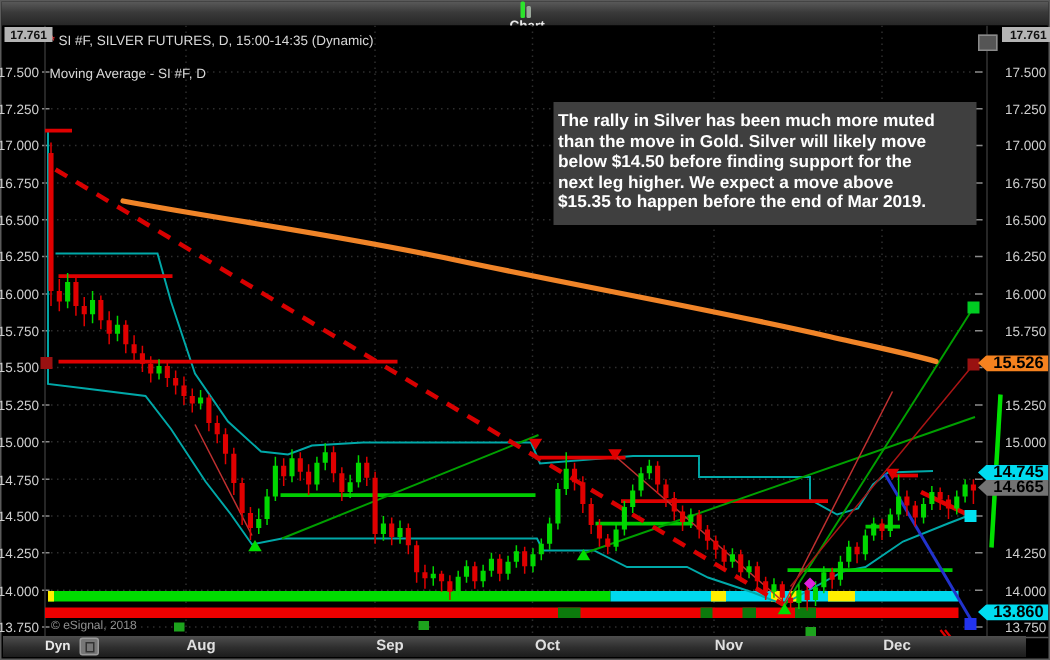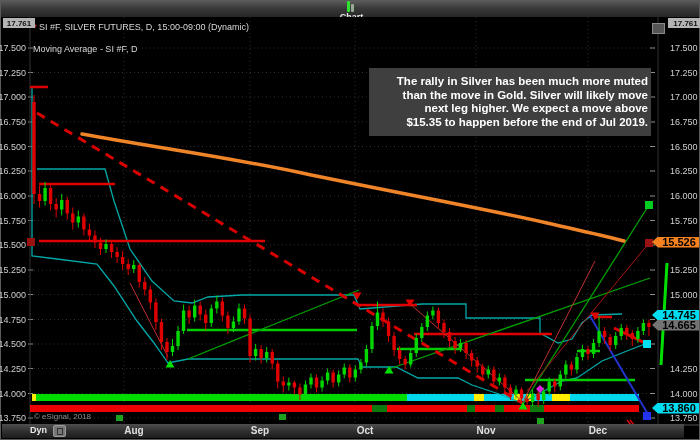--- a/index.html
+++ b/index.html
@@ -43,21 +43,21 @@
   svg{position:absolute;left:0;top:0;}
   .hdr{position:absolute;left:31px;font-size:9px;color:#d8d8d8;white-space:nowrap;z-index:5;}
   .hdr .star{color:#e03030;font-weight:bold;}
   .axis-label{position:absolute;font-size:9px;color:#cfcfcf;white-space:nowrap;z-index:4;}
   .topbox{position:absolute;top:1px;height:10px;background:#b4b4b4;color:#111;font-size:8px;font-weight:bold;
     display:flex;align-items:center;justify-content:center;z-index:6;padding:0 2px;}
   .tag{position:absolute;height:11px;color:#000;font-size:11px;font-weight:bold;z-index:6;
     display:flex;align-items:center;justify-content:center;padding-left:7px;box-sizing:border-box;
     clip-path:polygon(0 50%,6px 0,100% 0,100% 100%,6px 100%);}
   .note{position:absolute;left:367px;top:51px;width:276px;background:#3f3f3f;z-index:7;
-    color:#fff;font-size:11.5px;font-weight:bold;text-align:right;line-height:13.5px;padding:7px 3px;}
+    color:#fff;font-size:11.5px;font-weight:bold;text-align:left;line-height:13.5px;padding:7px 3px;}
   .copyright{position:absolute;left:32px;top:395px;font-size:8px;color:#8f8f8f;z-index:5;}
   .minibox{position:absolute;left:650px;top:6px;width:11px;height:9px;background:#555;border:1px solid #8a8a8a;z-index:6;}
 
   
   .bottombar{position:absolute;left:1px;right:15px;bottom:1px;height:14px;
     background:linear-gradient(#4e4e4e,#2e2e2e 55%,#1c1c1c);z-index:8;}
   .dyn{position:absolute;left:28px;top:1px;font-size:9px;font-weight:bold;color:#e8e8e8;}
   .lockic{position:absolute;left:51px;top:1px;width:11px;height:10px;background:#777;border:1px solid #9a9a9a;border-radius:2px;}
   .lockic:after{content:"";position:absolute;left:3px;top:2px;width:4px;height:5px;border:1px solid #333;}
   .month{position:absolute;top:1px;transform:translateX(-50%);font-size:10px;font-weight:bold;color:#e0e0e0;}
@@ -455,21 +455,21 @@
         <rect x="643" y="200" width="8" height="8" fill="#00cc22"></rect>
         <rect x="643" y="238" width="8" height="8" fill="#991111"></rect>
         <rect x="641" y="339" width="8" height="8" fill="#00e0f0"></rect>
         <rect x="641" y="411" width="8" height="8" fill="#2233ee"></rect>
         <rect x="25" y="237" width="8" height="8" fill="#991111"></rect>
         <path d="M538,384 L542,388 L538,392 L534,388 Z" fill="#e020e0"></path>
         <line x1="625" y1="419" x2="629" y2="424" stroke="#e00000" stroke-width="1.5"></line>
         <line x1="628" y1="419" x2="632" y2="424" stroke="#e00000" stroke-width="1.5"></line>
       </svg>
 
-    <div class="hdr" style="top:5px"><span class="star">*</span><span> SI #F, SILVER FUTURES, D, 15:00-09:00 (Dynamic)</span></div>
+    <div class="hdr" style="top:5px"><span class="star">*</span><span> SI #F, SILVER FUTURES, D, 15:00-14:35 (Dynamic)</span></div>
     <div class="hdr" style="top:27px">Moving Average - SI #F, D</div>
 
     <div class="topbox" style="left:1px;width:28px">17.761</div>
     <div class="topbox" style="left:666px;width:31px">17.761</div>
     <div class="minibox"></div>
 
     <div id="leftAxis">
         <div class="axis-label" style="top: 26px; right: 672px;">17.500</div>
         <div class="axis-label" style="top: 50.5px; right: 672px;">17.250</div>
         <div class="axis-label" style="top: 75px; right: 672px;">17.000</div>
@@ -505,22 +505,23 @@
     <div id="tags">
         <div class="tag" style="background: rgb(245, 130, 31); left: 650px; width: 47px; top: 219.5px;">15.526</div>
         <div class="tag" style="background: rgb(0, 220, 240); left: 650px; width: 47px; top: 292.5px;">14.745</div>
         <div class="tag" style="background: #737373; left: 650px; width: 47px; top: 302.5px;">14.665</div>
         <div class="tag" style="background: rgb(0, 220, 240); left: 650px; width: 47px; top: 385.5px;">13.860</div>
       </div>
 
     <div class="note" id="noteBox">
         <div>The rally in Silver has been much more muted</div>
         <div>than the move in Gold.  Silver will likely move</div>
+        <div>below $14.50 before finding support for the</div>
         <div>next leg higher.  We expect a move above</div>
-        <div>$15.35 to happen before the end of Jul 2019.</div>
+        <div>$15.35 to happen before the end of Mar 2019.</div>
       </div>
     <div class="copyright">© eSignal, 2018</div>
   </div>
 
   <div class="bottombar">
     <span class="dyn">Dyn</span>
     <span class="lockic"></span>
     <div id="months">
         <div class="month" style="left: 132px;">Aug</div>
         <div class="month" style="left: 258px;">Sep</div>

